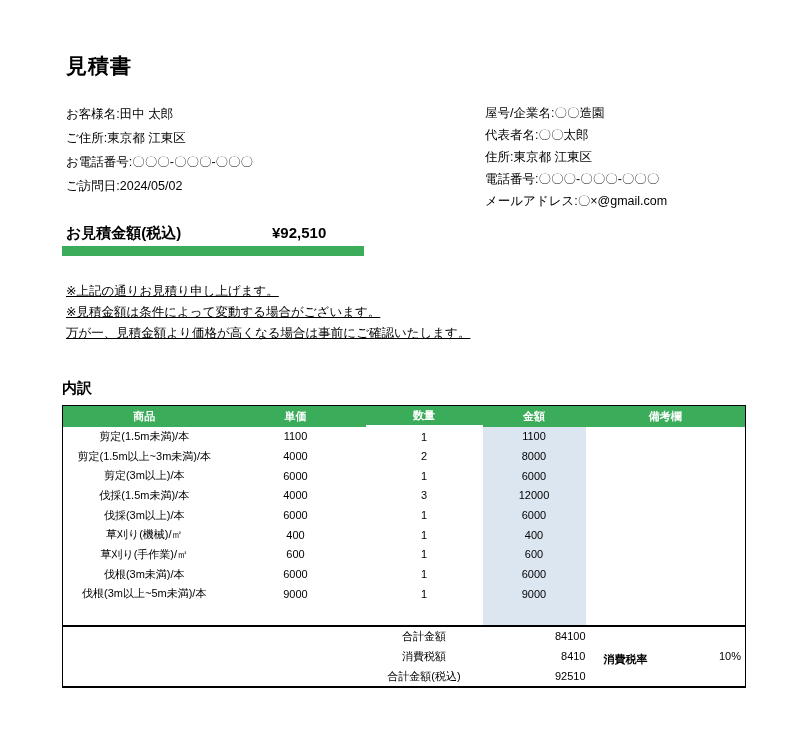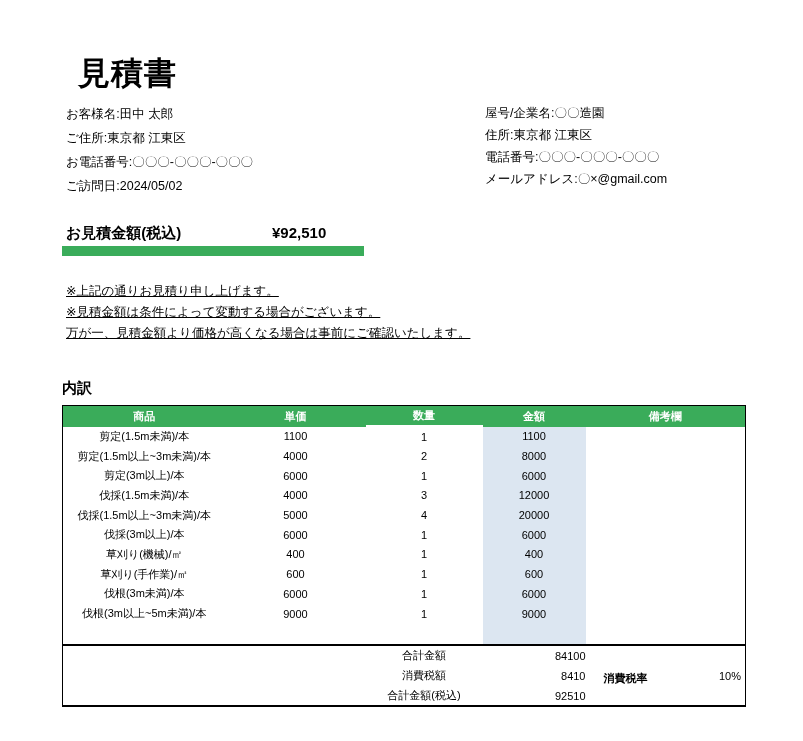--- a/index.html
+++ b/index.html
@@ -11,22 +11,22 @@
   html,body{background:#fff;}
   .page{
     position:relative;
     width:803px;height:741px;
     background:#fff;
     font-family:"Liberation Sans","DejaVu Sans",sans-serif;
     color:var(--ink);
     overflow:hidden;
   }
   .doc-title{
-    position:absolute;left:78px;top:52px;
-    font-size:32px;font-weight:bold;letter-spacing:1px;
+    position:absolute;left:66px;top:52px;
+    font-size:21px;font-weight:bold;letter-spacing:1px;
   }
   .info-block{position:absolute;font-size:12.5px;font-weight:normal;}
   .info-block.customer{left:66px;top:102px;}
   .info-block.customer .info-line{height:24px;line-height:24px;}
   .info-block.company{left:485px;top:102px;}
   .info-block.company .info-line{height:22px;line-height:22px;}
   .amount-row{
     position:absolute;left:66px;top:224px;width:340px;height:20px;
     font-size:15px;font-weight:bold;
   }
@@ -76,20 +76,21 @@
 
   <div class="info-block customer">
     <div class="info-line">お客様名:田中 太郎</div>
     <div class="info-line">ご住所:東京都 江東区</div>
     <div class="info-line">お電話番号:〇〇〇-〇〇〇-〇〇〇</div>
     <div class="info-line">ご訪問日:2024/05/02</div>
   </div>
 
   <div class="info-block company">
     <div class="info-line">屋号/企業名:〇〇造園</div>
+    <div class="info-line">代表者名:〇〇太郎</div>
     <div class="info-line">住所:東京都 江東区</div>
     <div class="info-line">電話番号:〇〇〇-〇〇〇-〇〇〇</div>
     <div class="info-line">メールアドレス:〇×@gmail.com</div>
   </div>
 
   <div class="amount-row">
     <span class="amount-label">お見積金額(税込)</span>
     <span class="amount-value">¥92,510</span>
   </div>
   <div class="green-bar"></div>
@@ -142,27 +143,20 @@
           <td></td>
         </tr>
         <tr>
           <td>伐採(1.5m未満)/本</td>
           <td>4000</td>
           <td>3</td>
           <td class="amount-cell">12000</td>
           <td></td>
         </tr>
         <tr>
-          <td>伐採(1.5m以上~3m未満)/本</td>
-          <td>5000</td>
-          <td>4</td>
-          <td class="amount-cell">20000</td>
-          <td></td>
-        </tr>
-        <tr>
           <td>伐採(3m以上)/本</td>
           <td>6000</td>
           <td>1</td>
           <td class="amount-cell">6000</td>
           <td></td>
         </tr>
         <tr>
           <td>草刈り(機械)/㎡</td>
           <td>400</td>
           <td>1</td>

